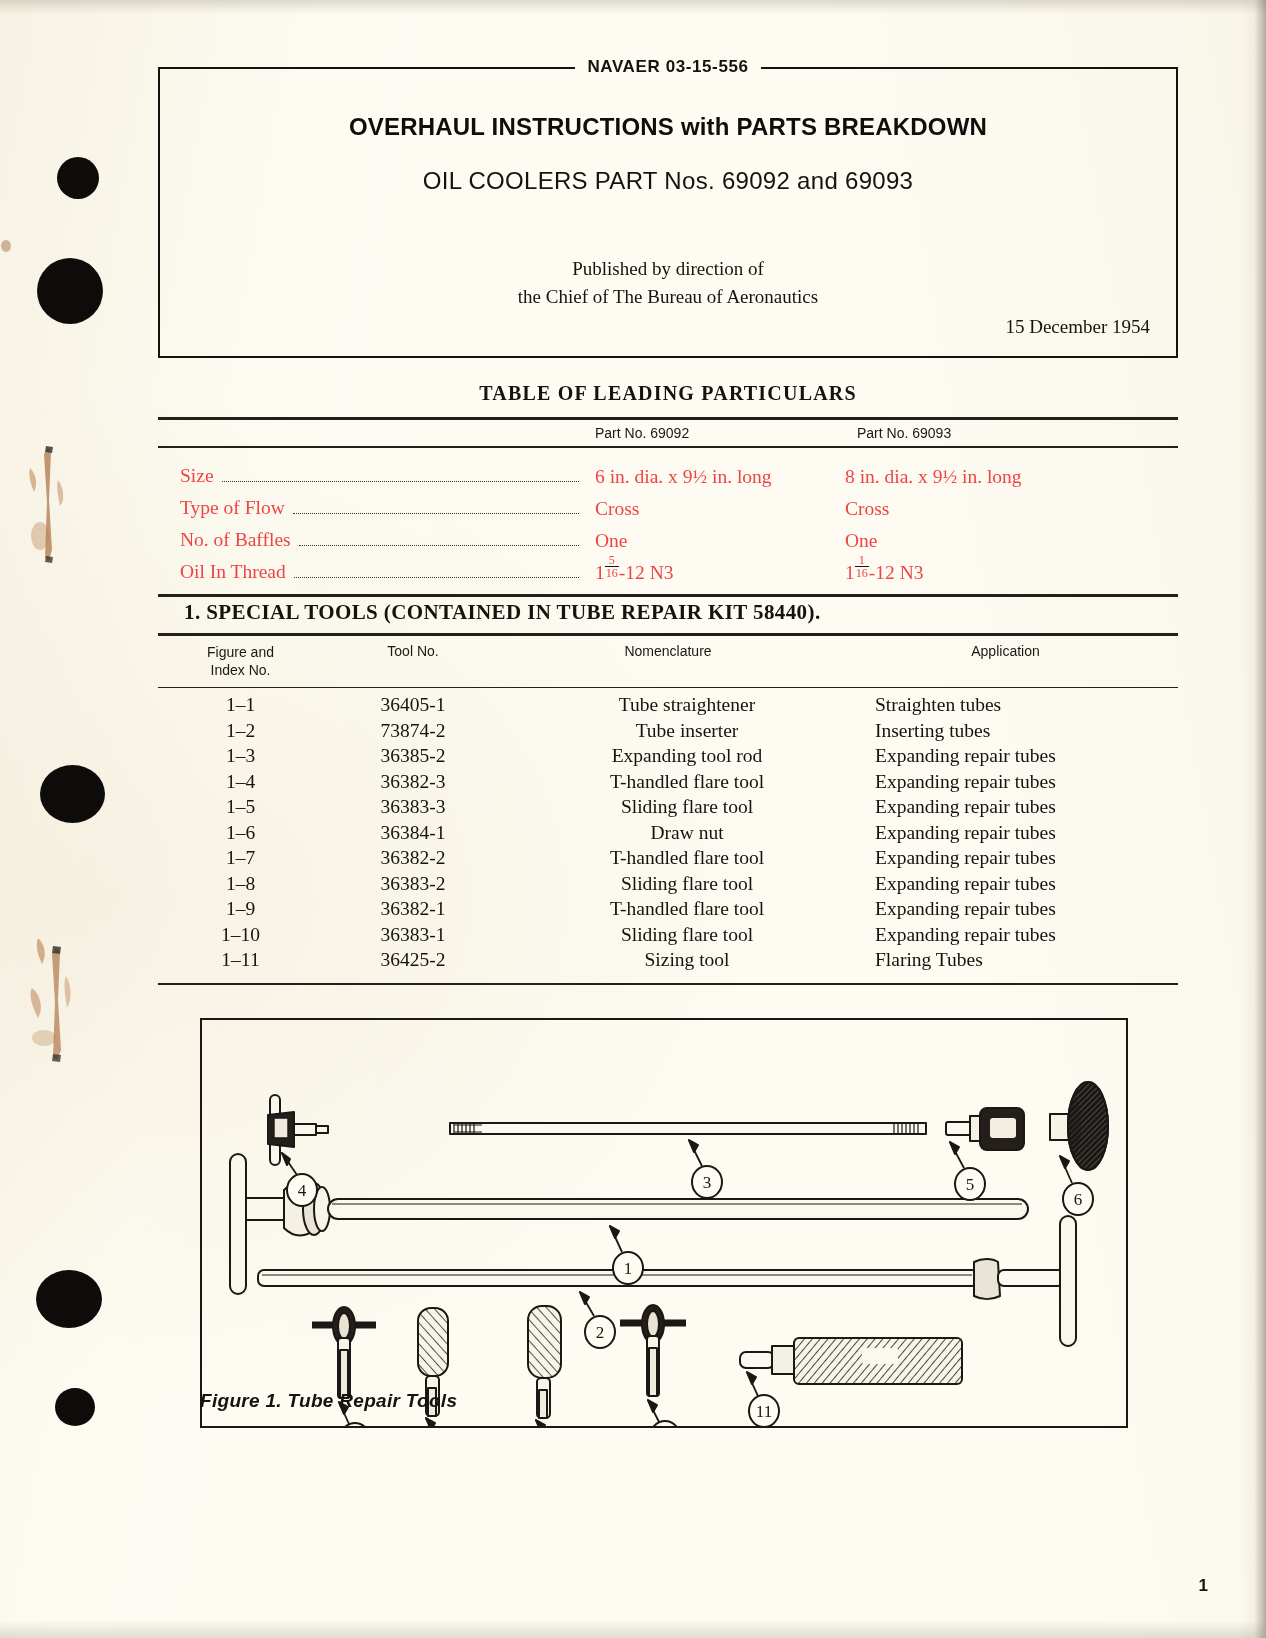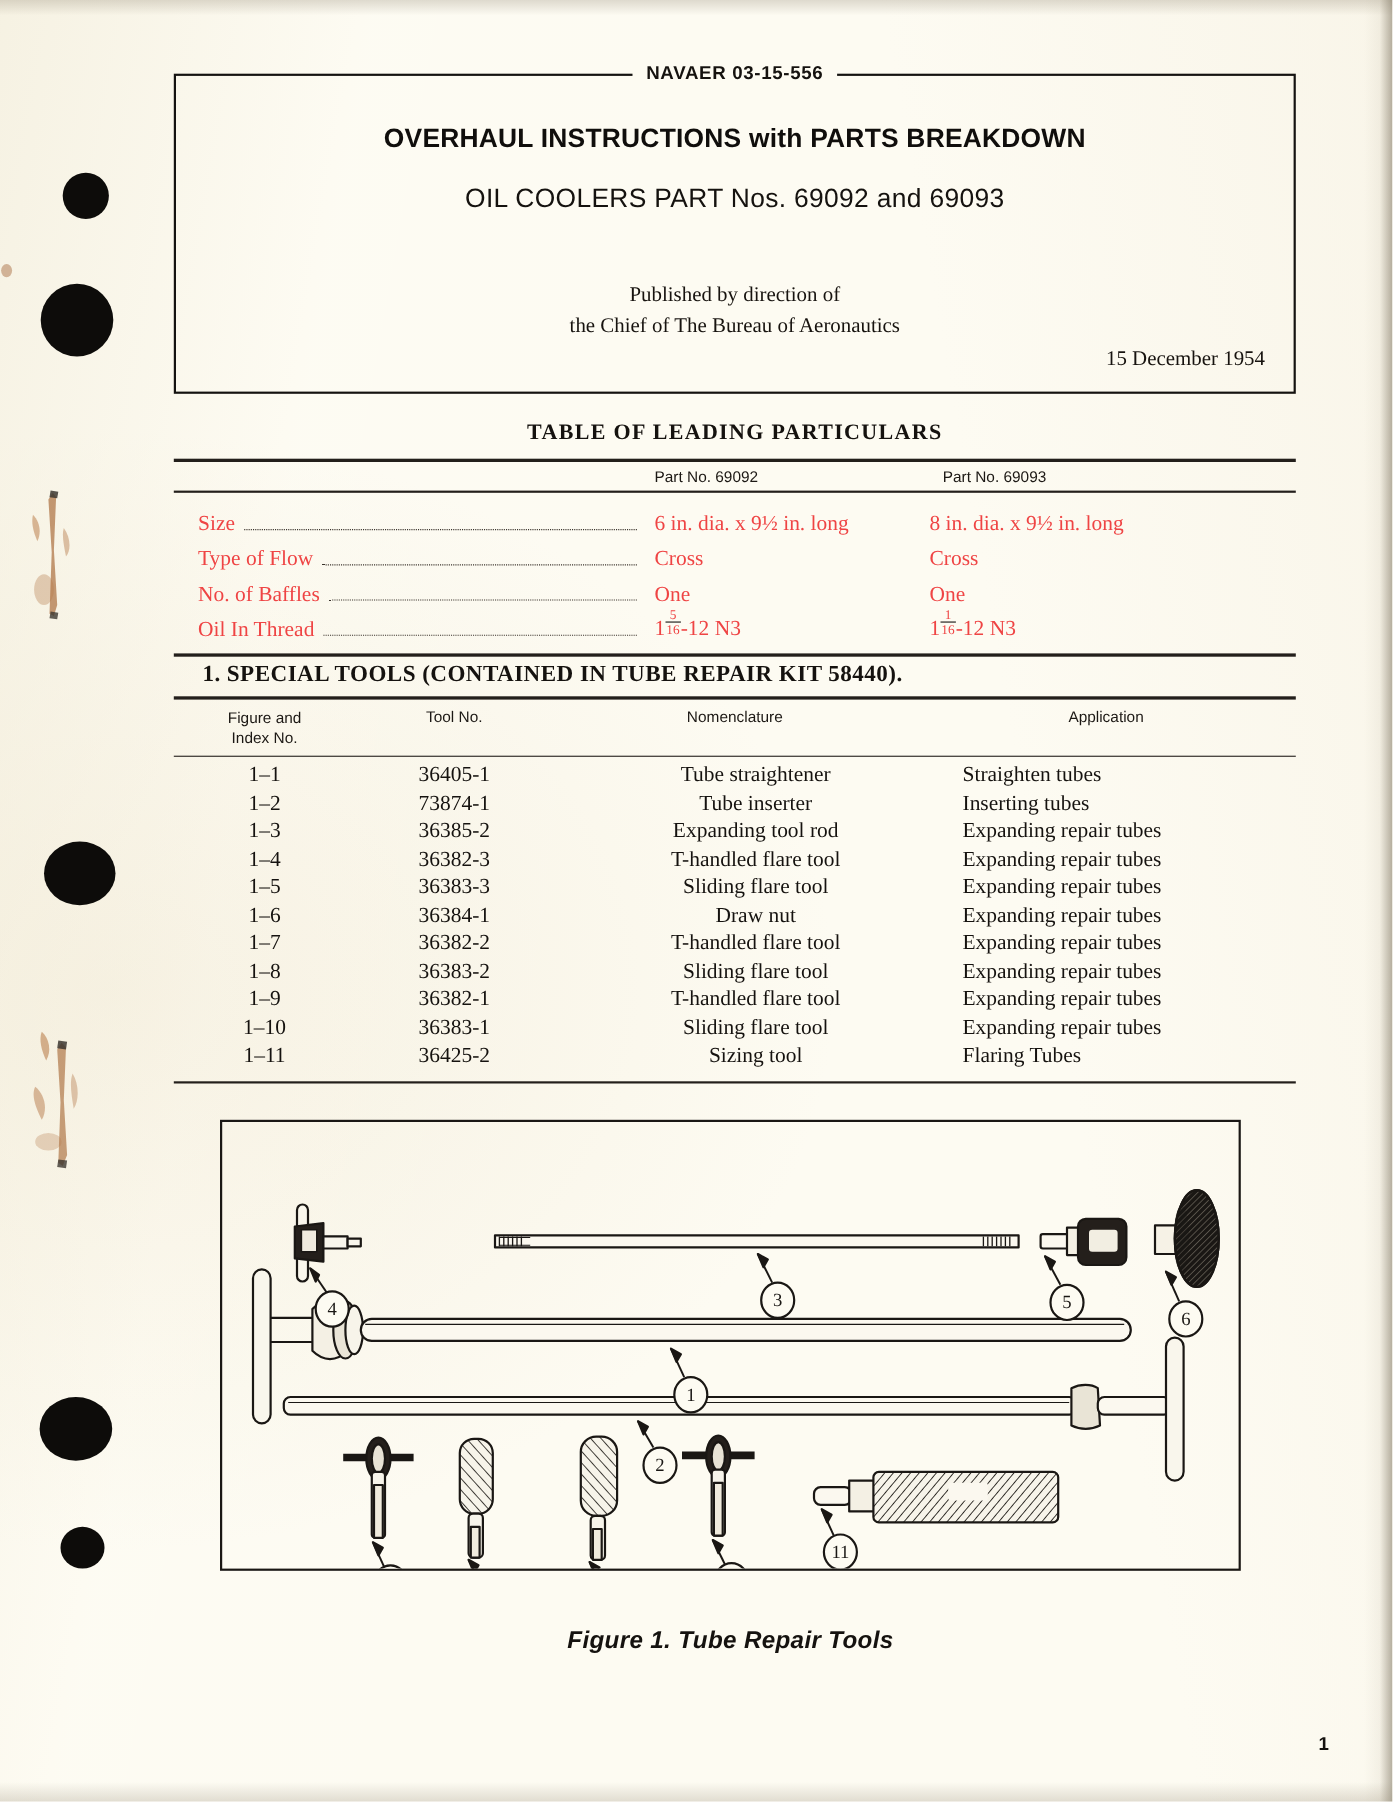--- a/index.html
+++ b/index.html
@@ -252,27 +252,26 @@
     top: 1018px;
     width: 928px;
     height: 410px;
     border: 2px solid #1a1714;
     box-sizing: border-box;
     background: transparent;
   }
   .fig-caption {
     position: absolute;
     left: 200px;
-    top: 1478px;
+    top: 1390px;
     width: 928px;
-    text-align: center;
     font-family: "Liberation Sans", sans-serif;
     font-weight: bold;
     font-style: italic;
-    font-size: 22px;
+    font-size: 19px;
     letter-spacing: 0.3px;
     color: #15120f;
   }
   .page-num {
     position: absolute;
     right: 58px;
     bottom: 42px;
     font-family: "Liberation Sans", sans-serif;
     font-weight: bold;
     font-size: 17px;
@@ -407,21 +406,21 @@
 
     <div class="st-rows">
       <div class="st-row">
         <div class="st-c1">1–1</div>
         <div class="st-c2">36405-1</div>
         <div class="st-c3">Tube straightener</div>
         <div class="st-c4">Straighten tubes</div>
       </div>
       <div class="st-row">
         <div class="st-c1">1–2</div>
-        <div class="st-c2">73874-1</div>
+        <div class="st-c2">73874-2</div>
         <div class="st-c3">Tube inserter</div>
         <div class="st-c4">Inserting tubes</div>
       </div>
       <div class="st-row">
         <div class="st-c1">1–3</div>
         <div class="st-c2">36385-2</div>
         <div class="st-c3">Expanding tool rod</div>
         <div class="st-c4">Expanding repair tubes</div>
       </div>
       <div class="st-row">

